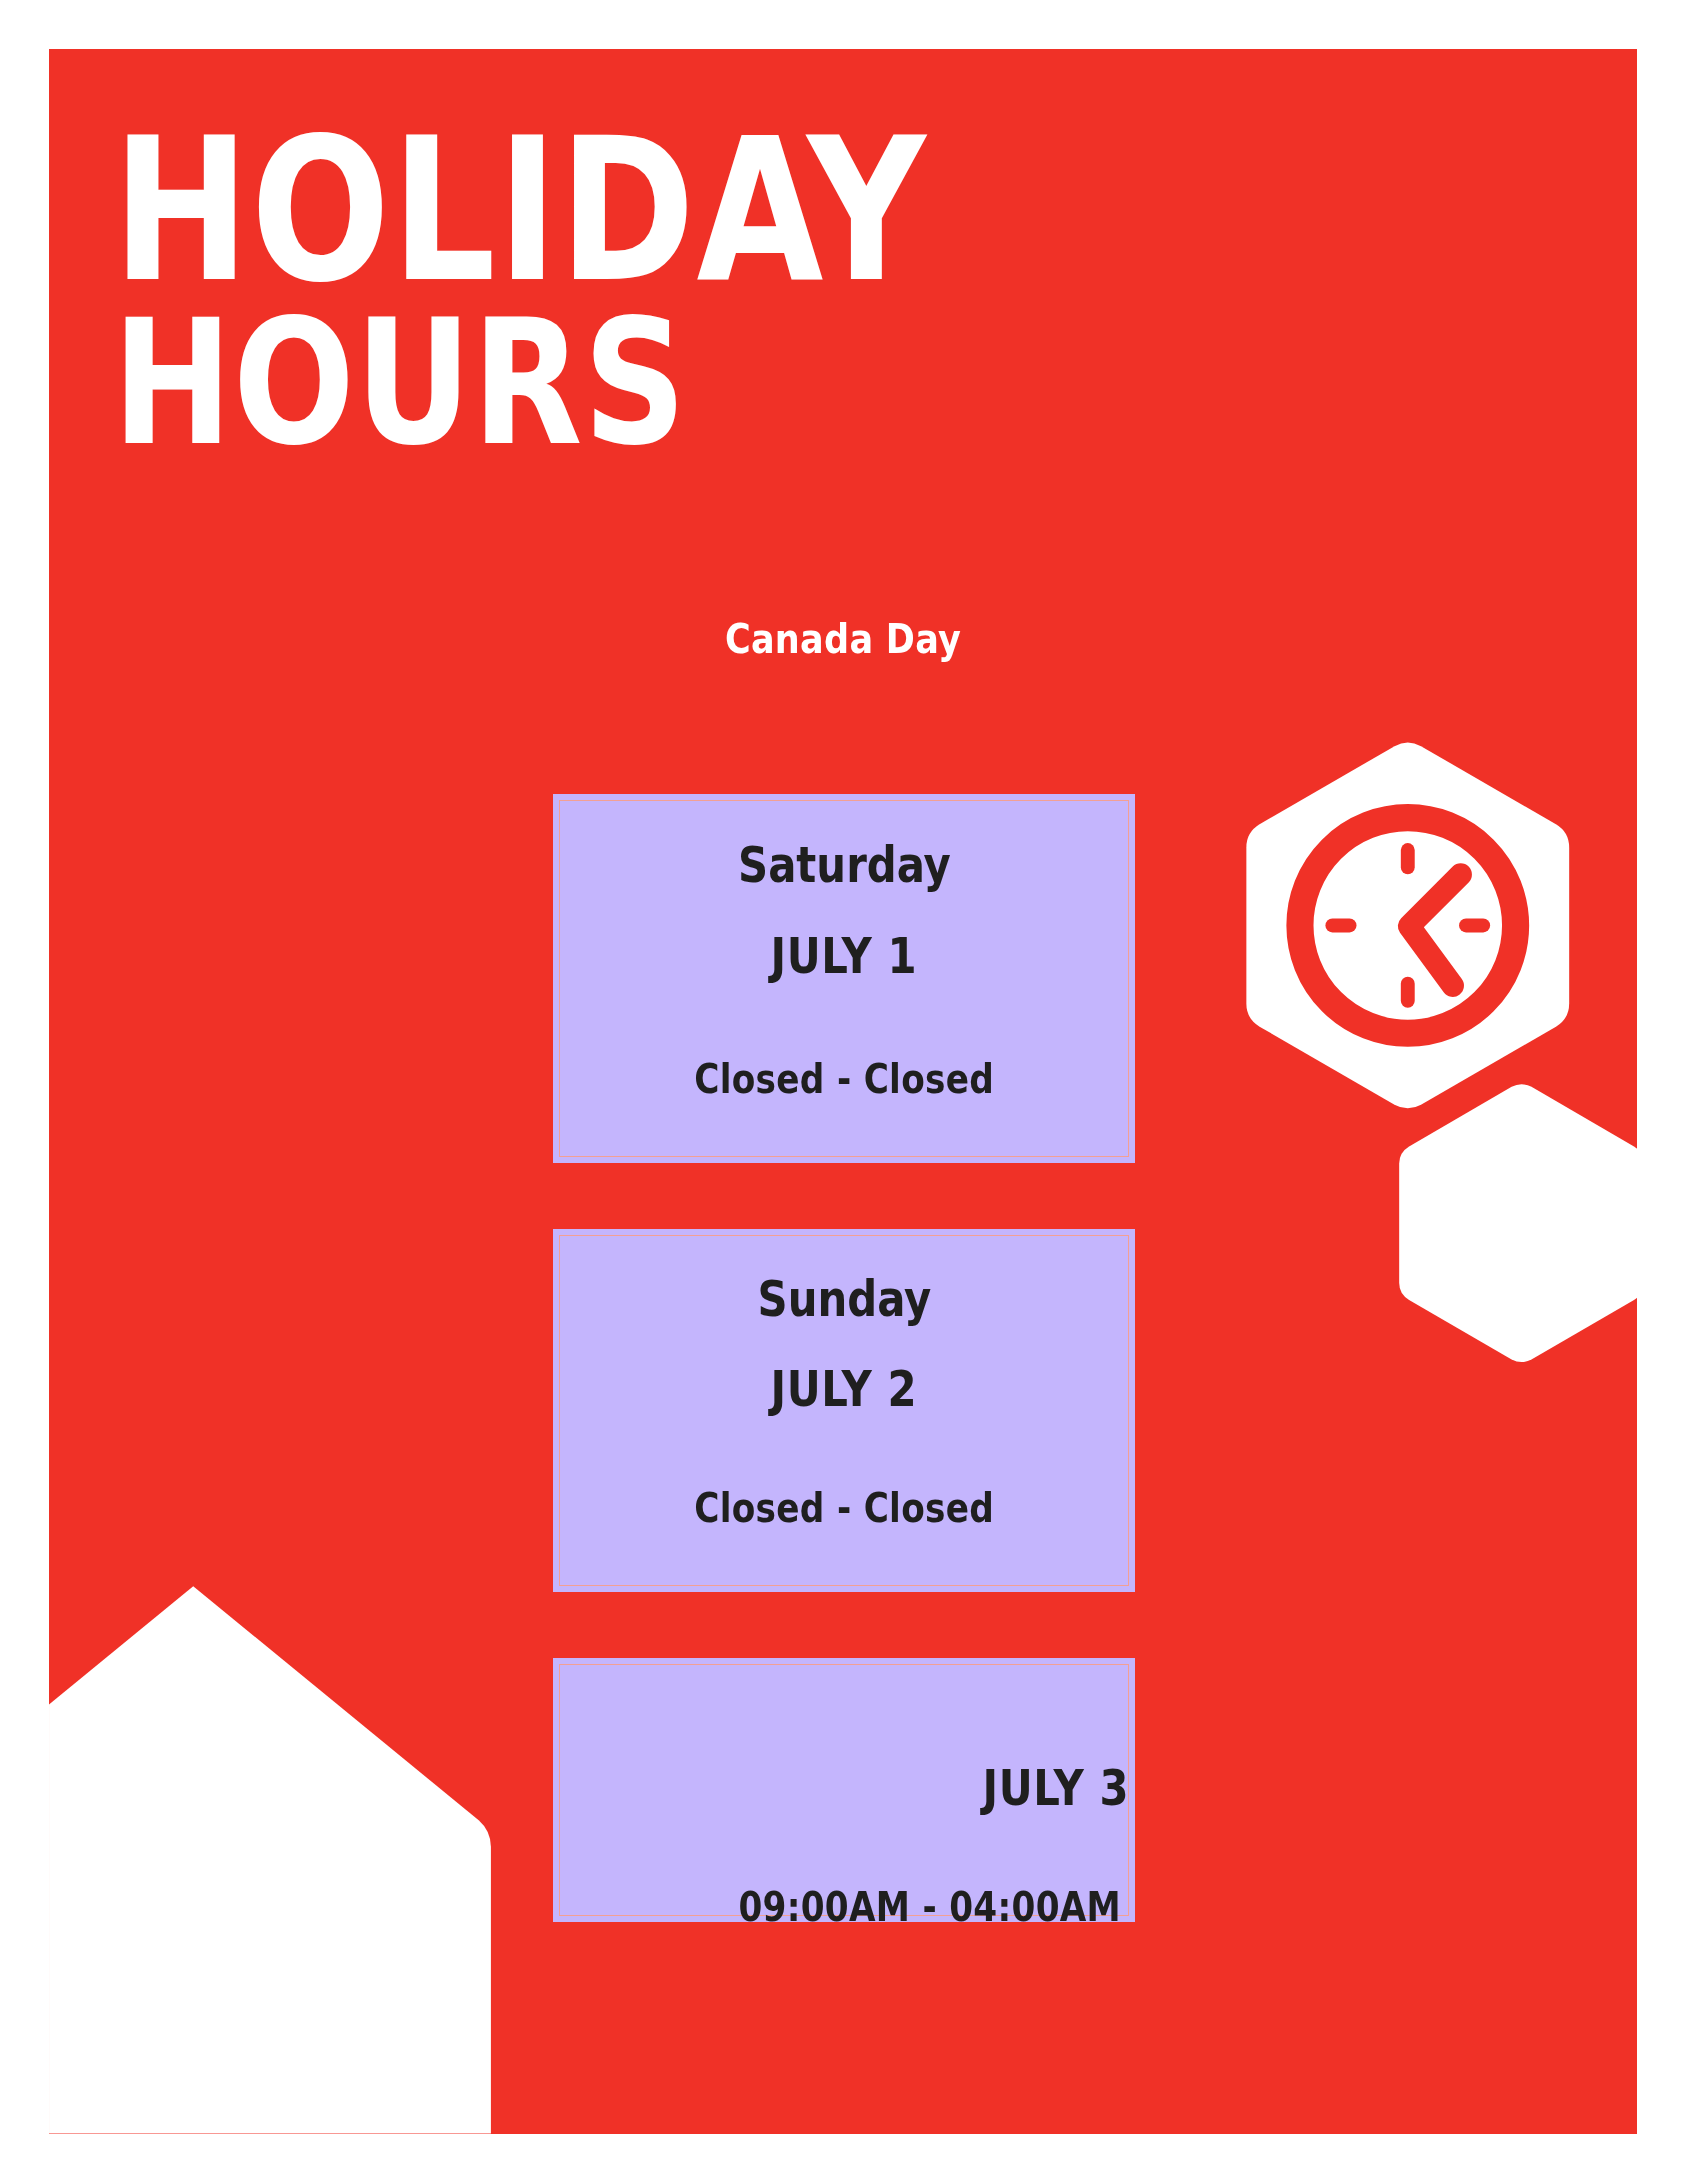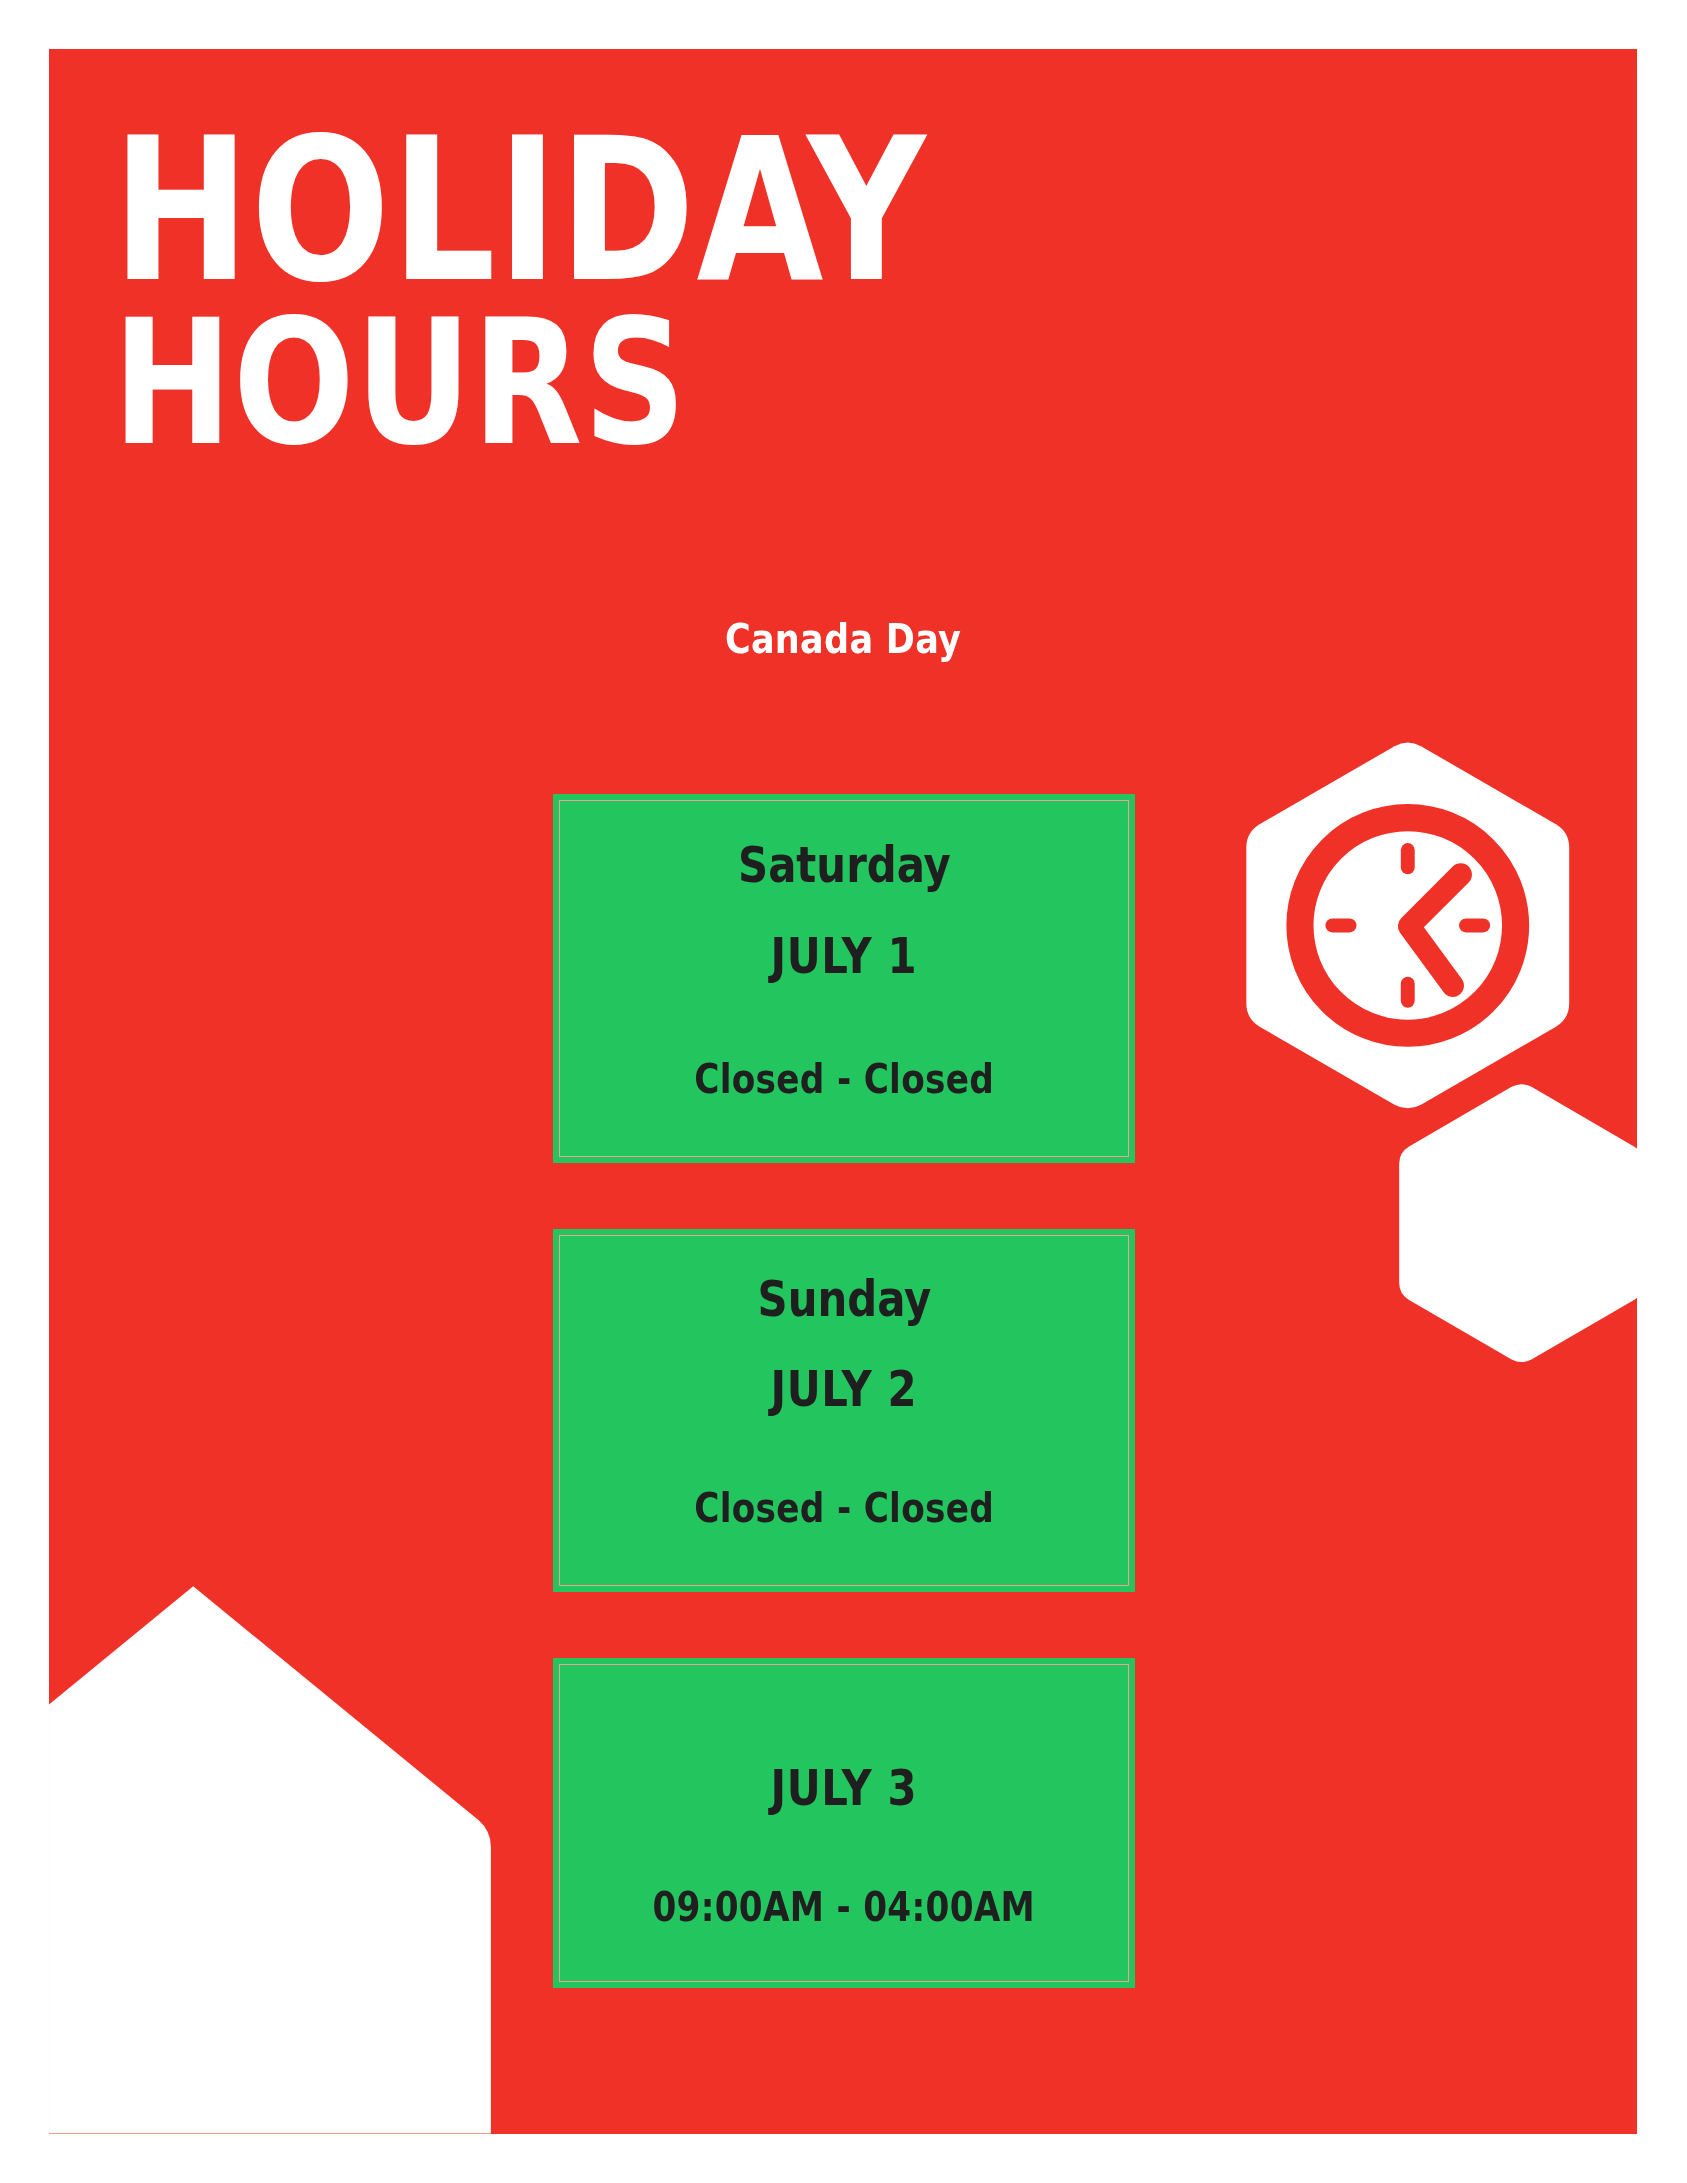--- a/index.html
+++ b/index.html
@@ -86,39 +86,39 @@
   .cards {
     position: absolute;
     left: 553px;
     top: 794px;
     width: 582px;
   }
 
   .card {
     position: relative;
     width: 582px;
-    background: #22c55e;
+    background: #c4b5fd;
     box-sizing: border-box;
     margin-bottom: 66px;
     display: flex;
     flex-direction: column;
     align-items: center;
   }
   .card-inner-border {
     position: absolute;
     left: 6px;
     top: 6px;
     right: 6px;
     bottom: 6px;
     border: 1.3px solid #F3A093;
     pointer-events: none;
   }
   .card-1 { height: 369px; }
   .card-2 { height: 363px; }
-  .card-3 { height: 330px; margin-bottom: 16px; }
+  .card-3 { height: 264px; margin-bottom: 16px; align-items: flex-end; }
 
   .card-day {
     color: #1f1f1f;
     font-family: "Liberation Sans Narrow", "DejaVu Sans Condensed", "Liberation Sans", sans-serif;
     font-weight: bold;
     font-size: 50px;
     line-height: 1;
     letter-spacing: 0px;
     transform: scaleX(0.93);
   }

